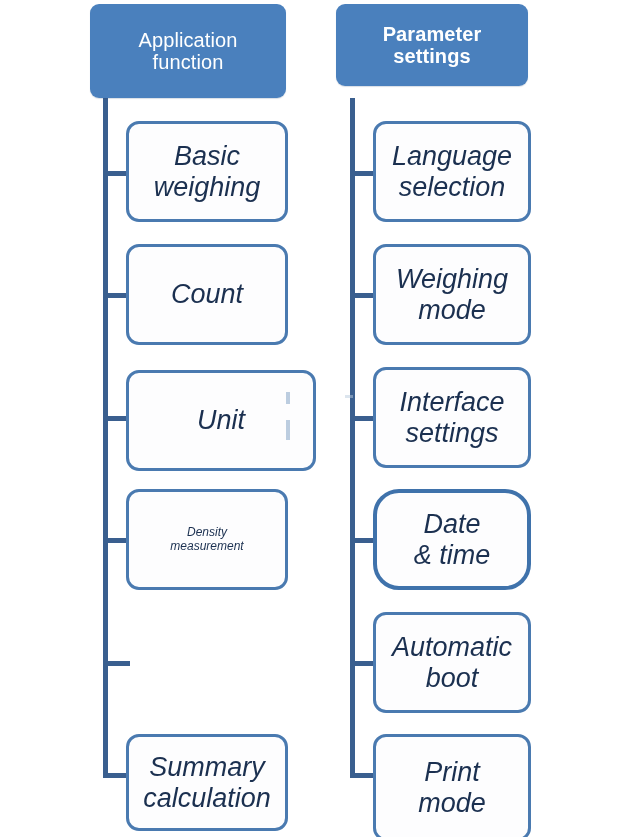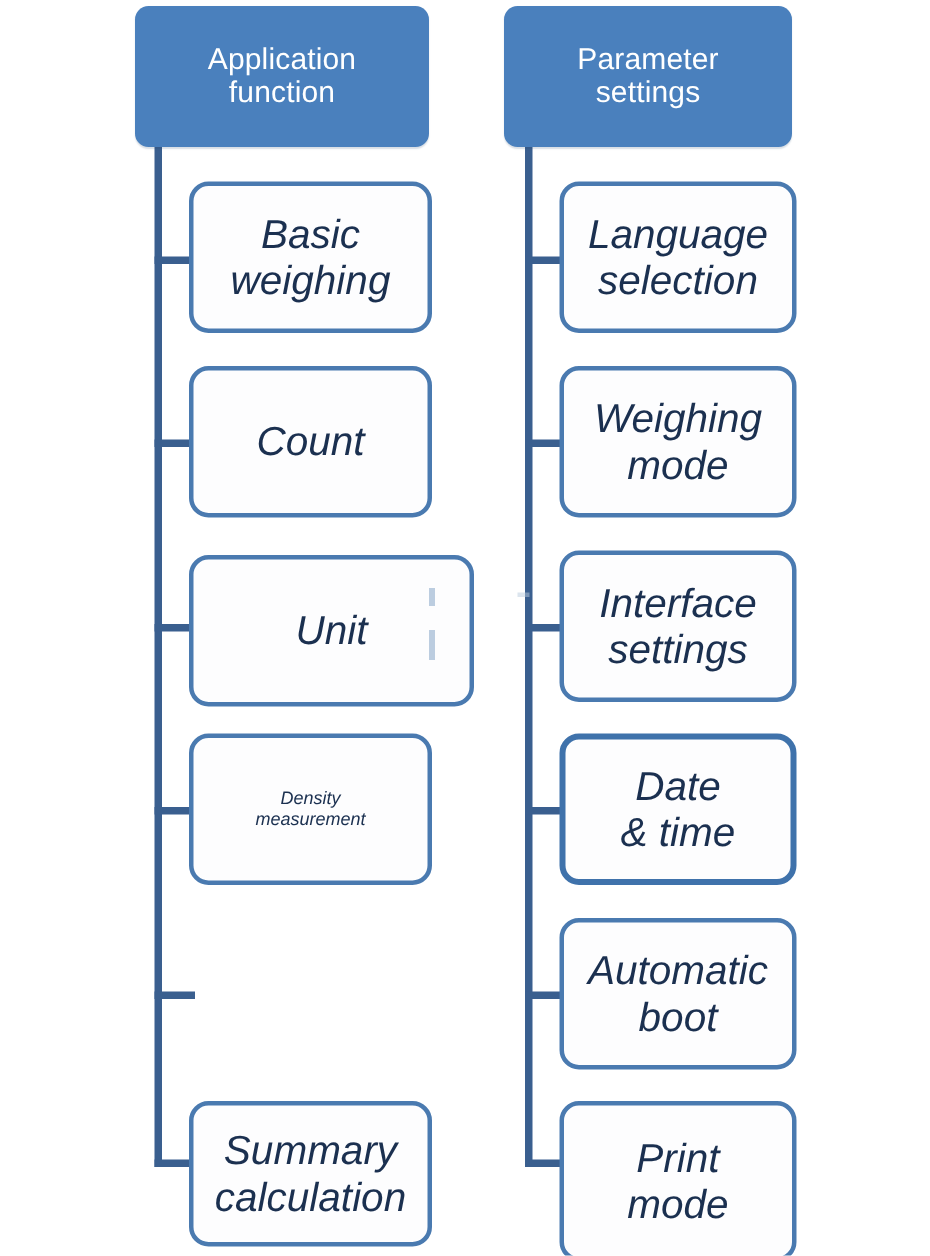--- a/index.html
+++ b/index.html
@@ -49,21 +49,21 @@
     border: 3px solid #4a7ab0;
     border-radius: 13px;
     color: #1b3050;
     display: flex;
     align-items: center;
     justify-content: center;
     text-align: center;
     line-height: 1.14;
     font-size: 27px;
   }
-  .child-box.thick { border-width: 4px; border-color: #3f72ab; }
+  .child-box.thick { border-width: 4px; border-color: #3f72ab; border-radius: 26px; }
   .child-box.small-text { font-size: 12px; }
   .child-box .cb-text {
     display: block;
     white-space: nowrap;
     font-style: italic;
   }
   .child-box.overflow .cb-text {
     white-space: nowrap;
     overflow: visible;
   }
@@ -126,21 +126,21 @@
     <span class="cb-text"><span>Density</span><br><span>measurement</span></span>
   </div>
 
 
   <div class="child-box" style="left:126px; top:734px; width:162px; height:97px;">
     <span class="cb-text"><span>Summary</span><br><span>calculation</span></span>
   </div>
 
   <div class="trunk" style="left:350px; top:98px; height:680px;"></div>
 
-  <div class="root-box" style="left:336px; top:4px; width:192px; height:94px;">
+  <div class="root-box" style="left:336px; top:4px; width:192px; height:82px;font-weight:bold;">
     <span class="rb-text"><span>Parameter</span><br><span>settings</span></span>
   </div>
 
   <div class="branch" style="left:350px; top:171px; width:27px;"></div>
   <div class="branch" style="left:350px; top:293px; width:27px;"></div>
   <div class="branch" style="left:350px; top:416px; width:27px;"></div>
   <div class="branch" style="left:350px; top:538px; width:27px;"></div>
   <div class="branch" style="left:350px; top:661px; width:27px;"></div>
   <div class="branch" style="left:350px; top:773px; width:27px;"></div>
 

